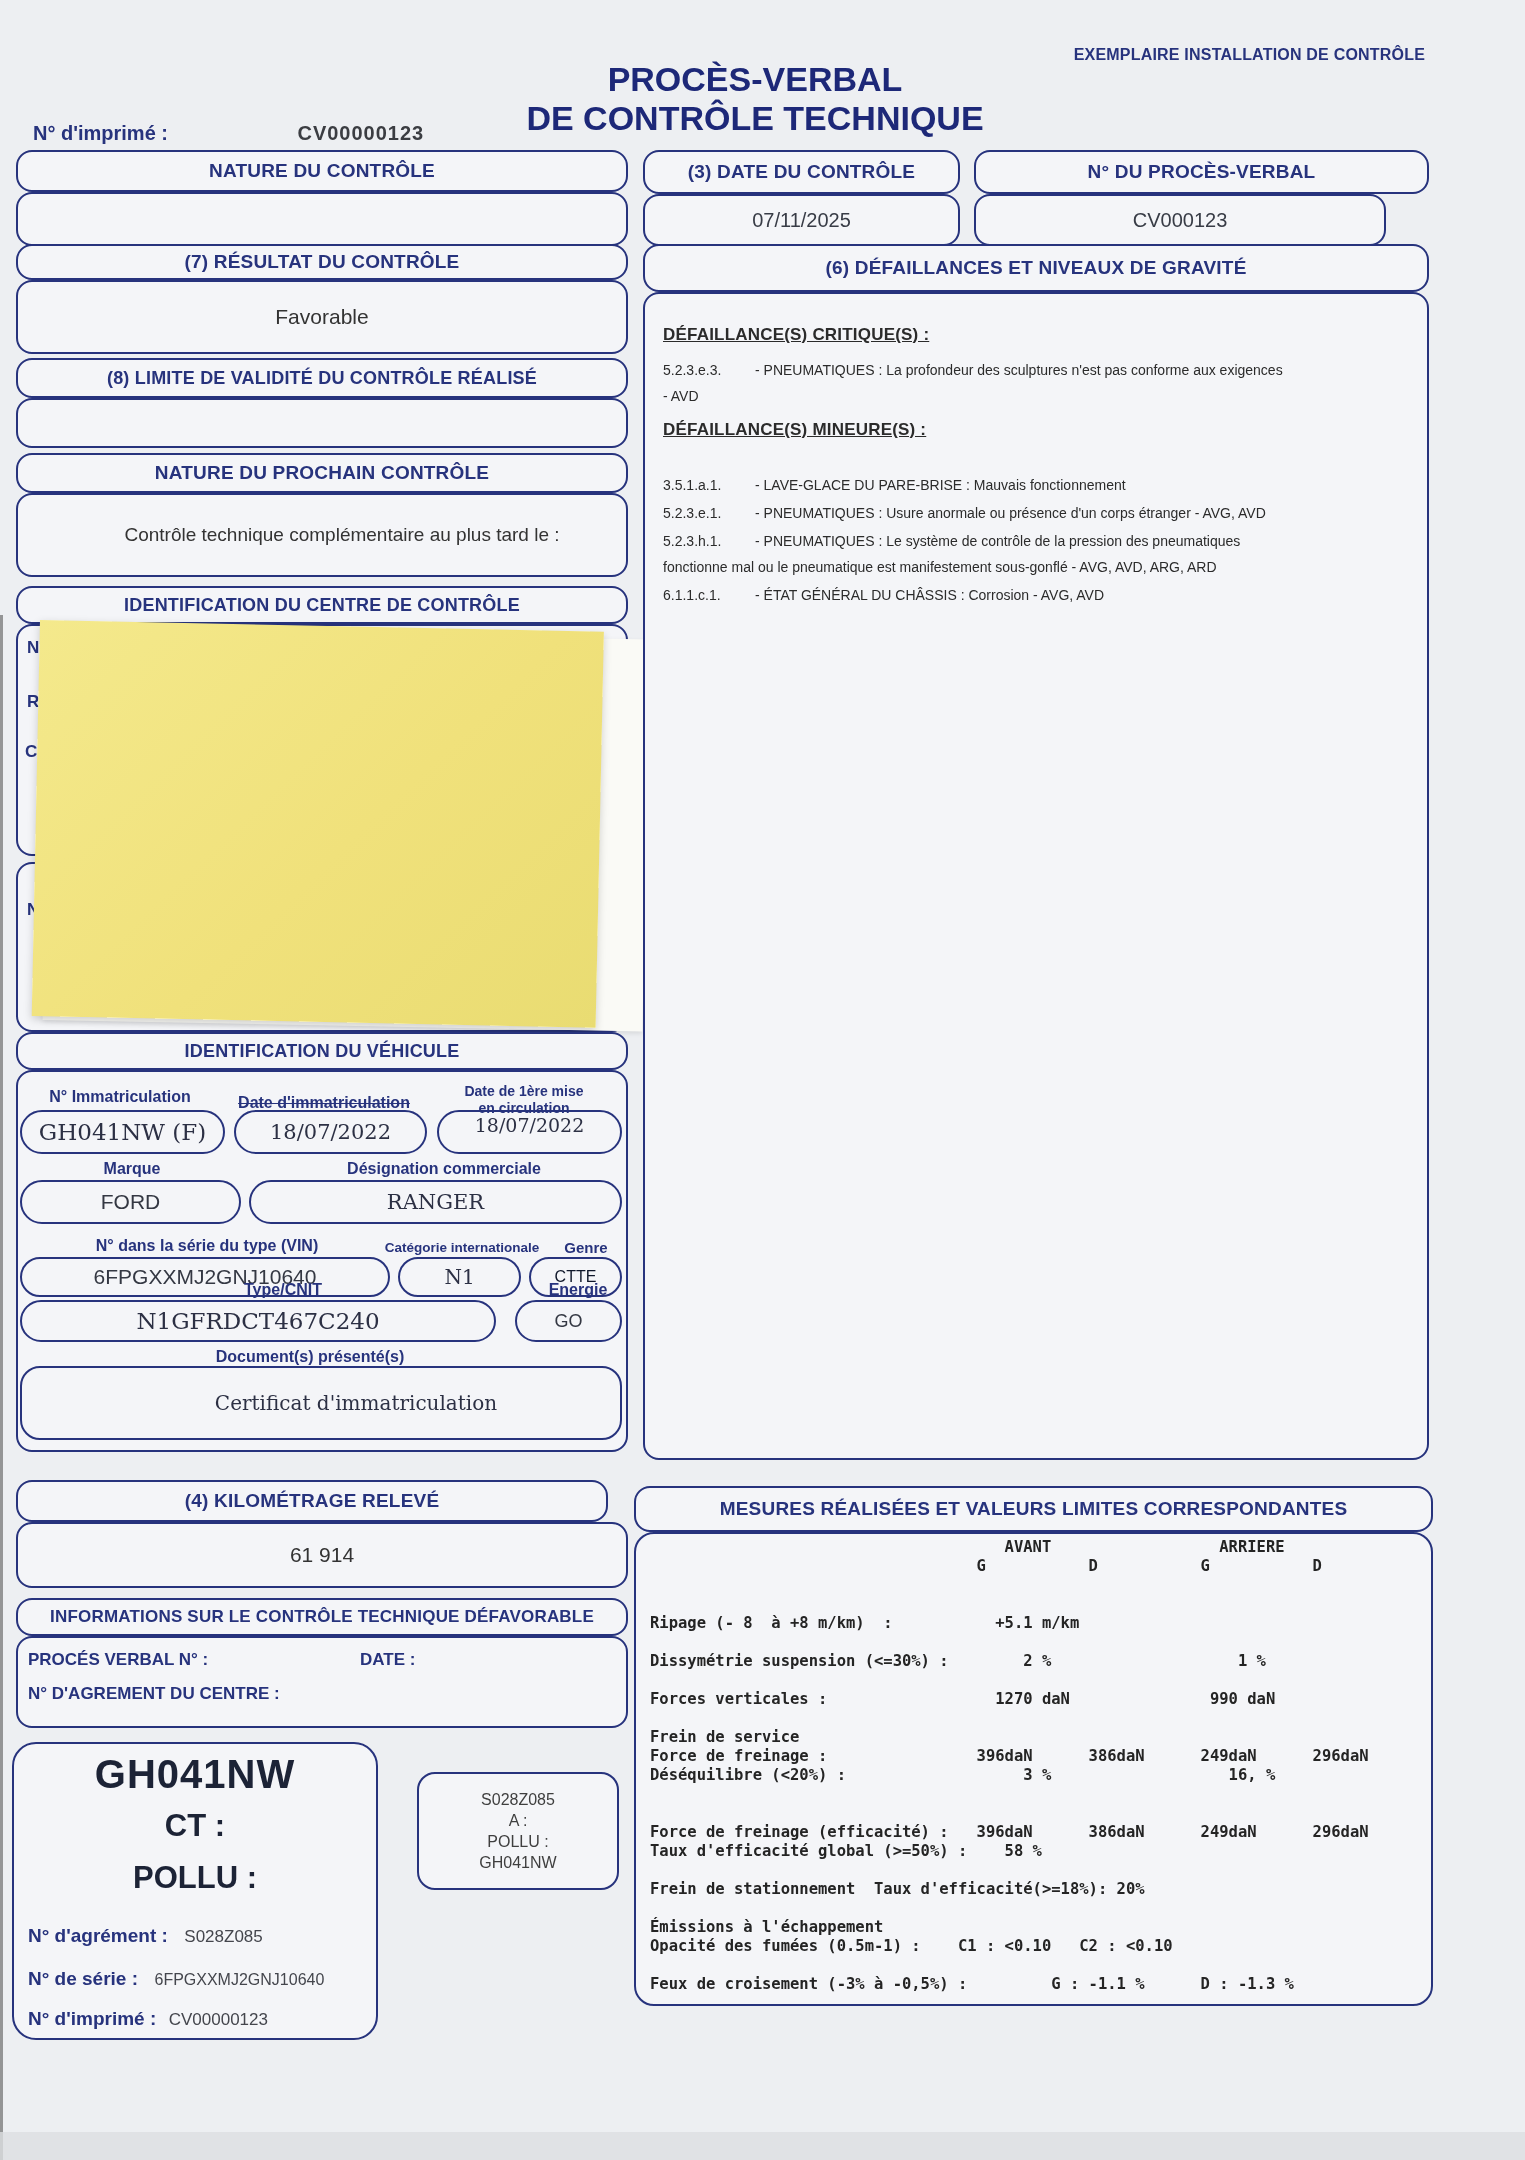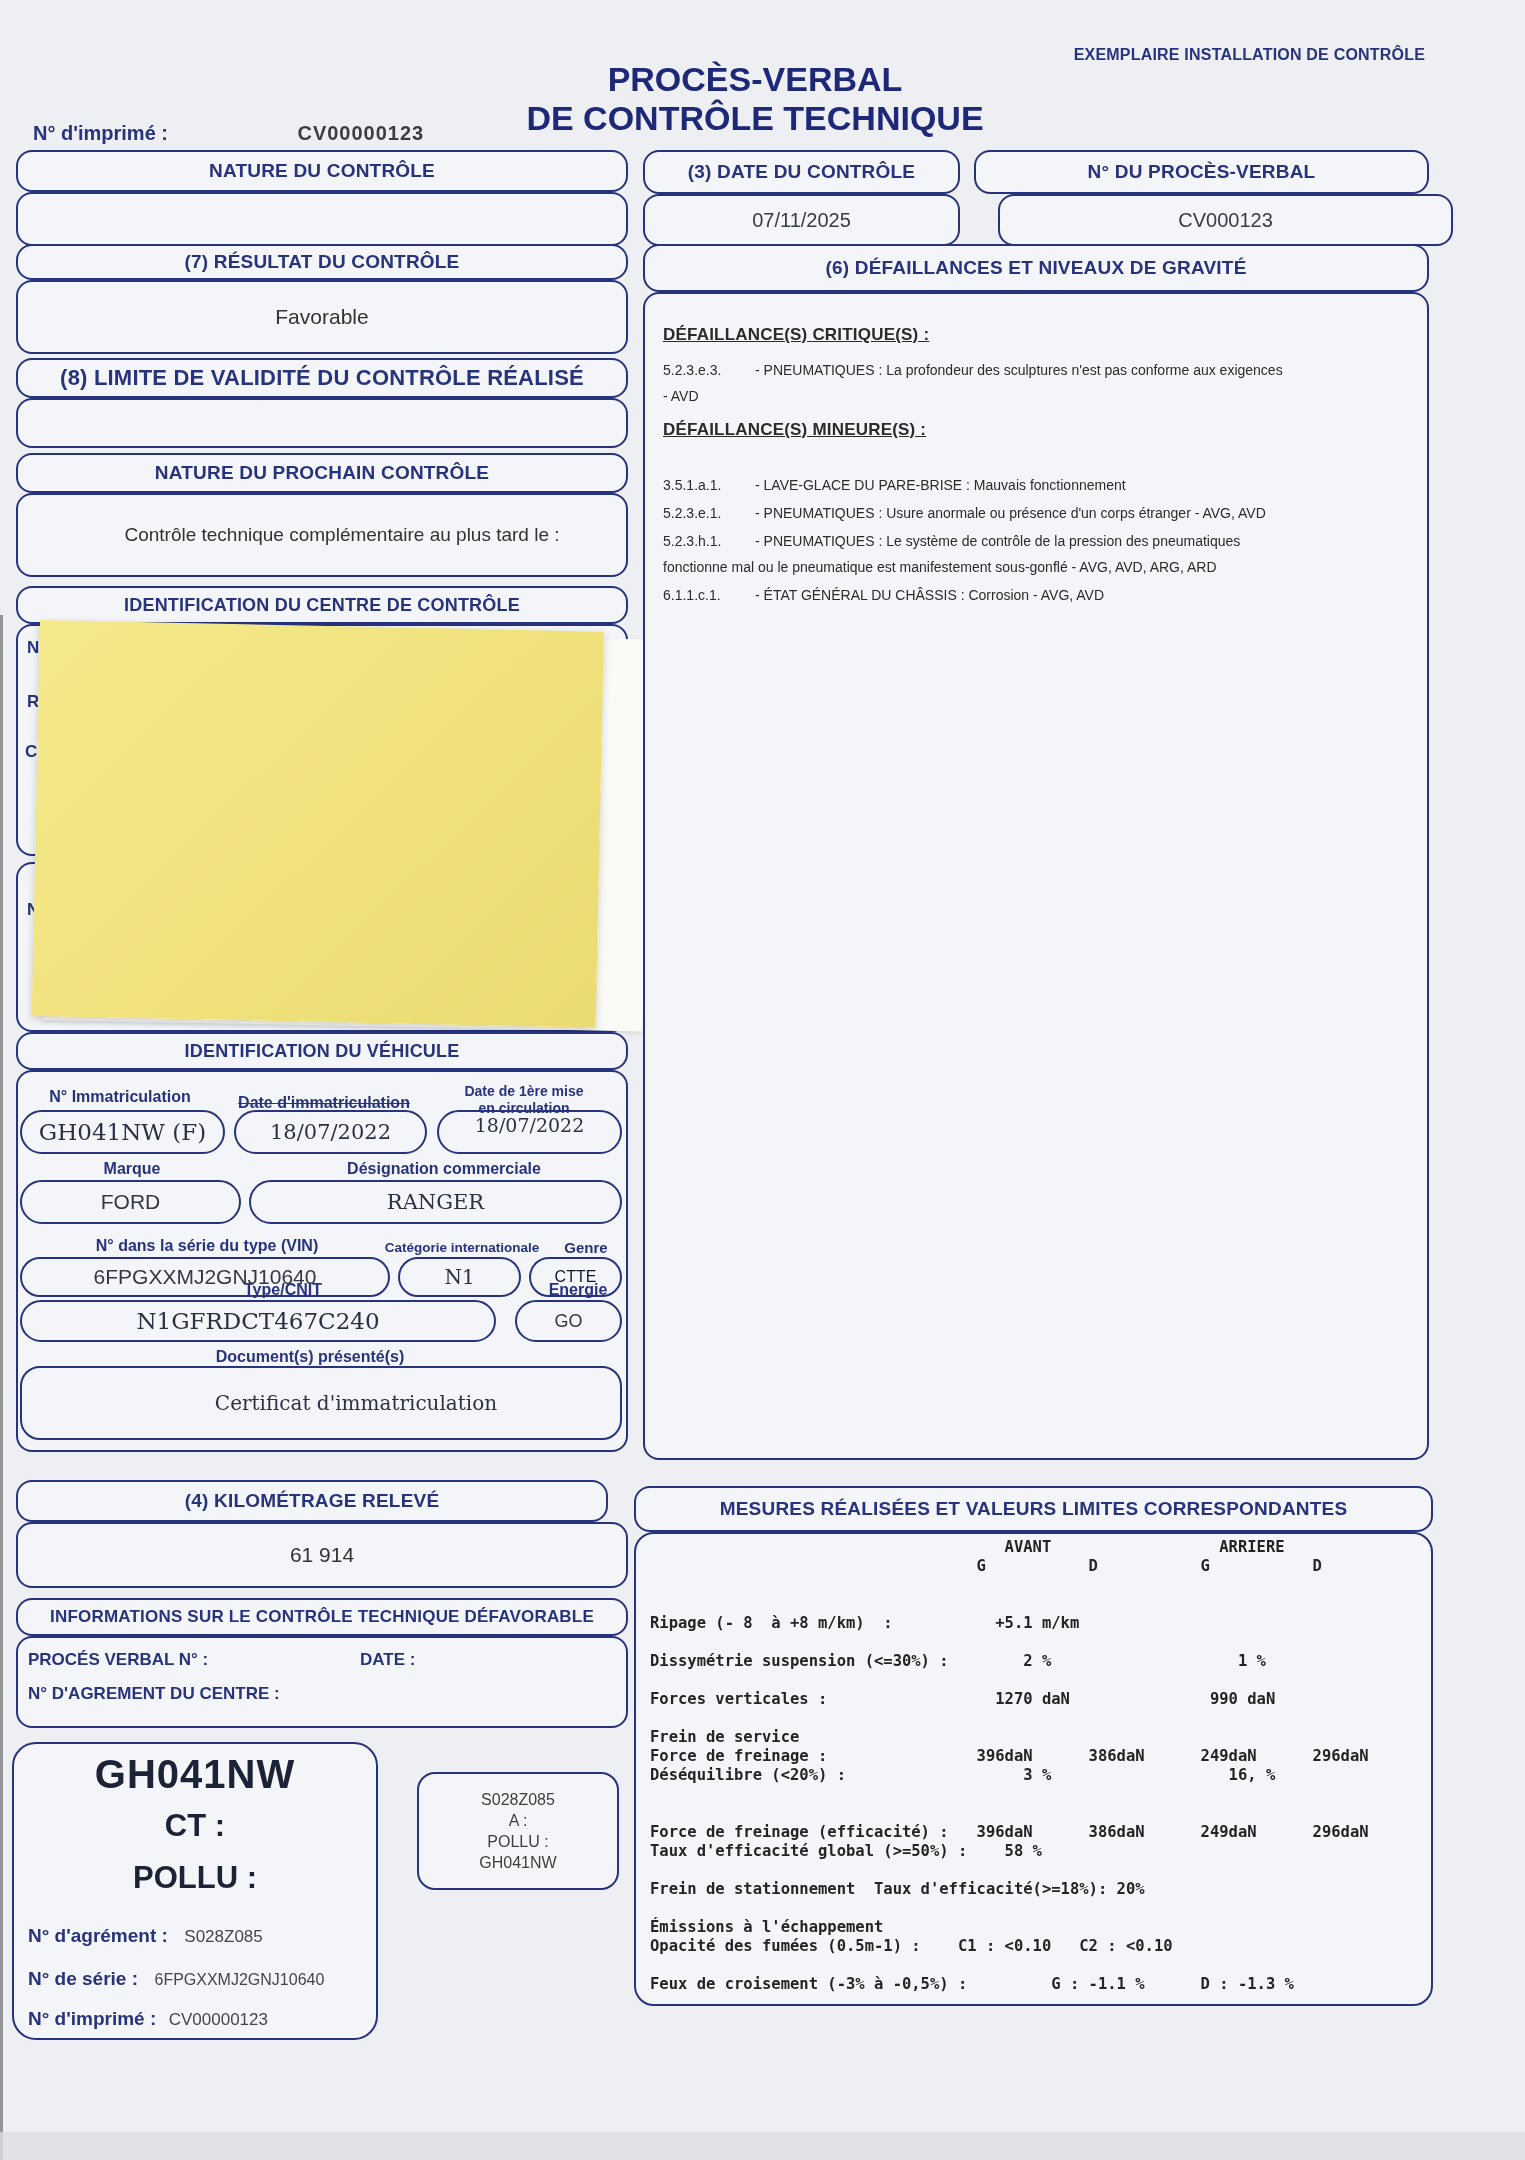--- a/index.html
+++ b/index.html
@@ -100,32 +100,32 @@
   <div class="hdr" style="left:643px; top:150px; width:317px; height:44px;">
     <span>(3) DATE DU CONTRÔLE</span>
   </div>
   <div class="cbox" style="left:643px; top:194px; width:317px; height:52px;">
     <div class="cval">07/11/2025</div>
   </div>
 
   <div class="hdr" style="left:974px; top:150px; width:455px; height:44px;">
     <span>N° DU PROCÈS-VERBAL</span>
   </div>
-  <div class="cbox" style="left:974px; top:194px; width:455px; height:52px;margin-left:24px;">
+  <div class="cbox" style="left:974px; top:194px; width:412px; height:52px;">
     <div class="cval">CV000123</div>
   </div>
 
   <div class="hdr" style="left:16px; top:244px; width:612px; height:36px;">
     <span>(7) RÉSULTAT DU CONTRÔLE</span>
   </div>
   <div class="cbox" style="left:16px; top:280px; width:612px; height:74px;">
     <div class="cval" style="font-size:21px; color:#333;">Favorable</div>
   </div>
 
-  <div class="hdr" style="left:16px; top:358px; width:612px; height:40px; font-size:22px;">
+  <div class="hdr" style="left:16px; top:358px; width:612px; height:40px; font-size:18px;">
     <span>(8) LIMITE DE VALIDITÉ DU CONTRÔLE RÉALISÉ</span>
   </div>
   <div class="cbox" style="left:16px; top:398px; width:612px; height:50px;">
     <div class="cval"></div>
   </div>
 
   <div class="hdr" style="left:16px; top:453px; width:612px; height:40px;">
     <span>NATURE DU PROCHAIN CONTRÔLE</span>
   </div>
   <div class="cbox" style="left:16px; top:493px; width:612px; height:84px;">

